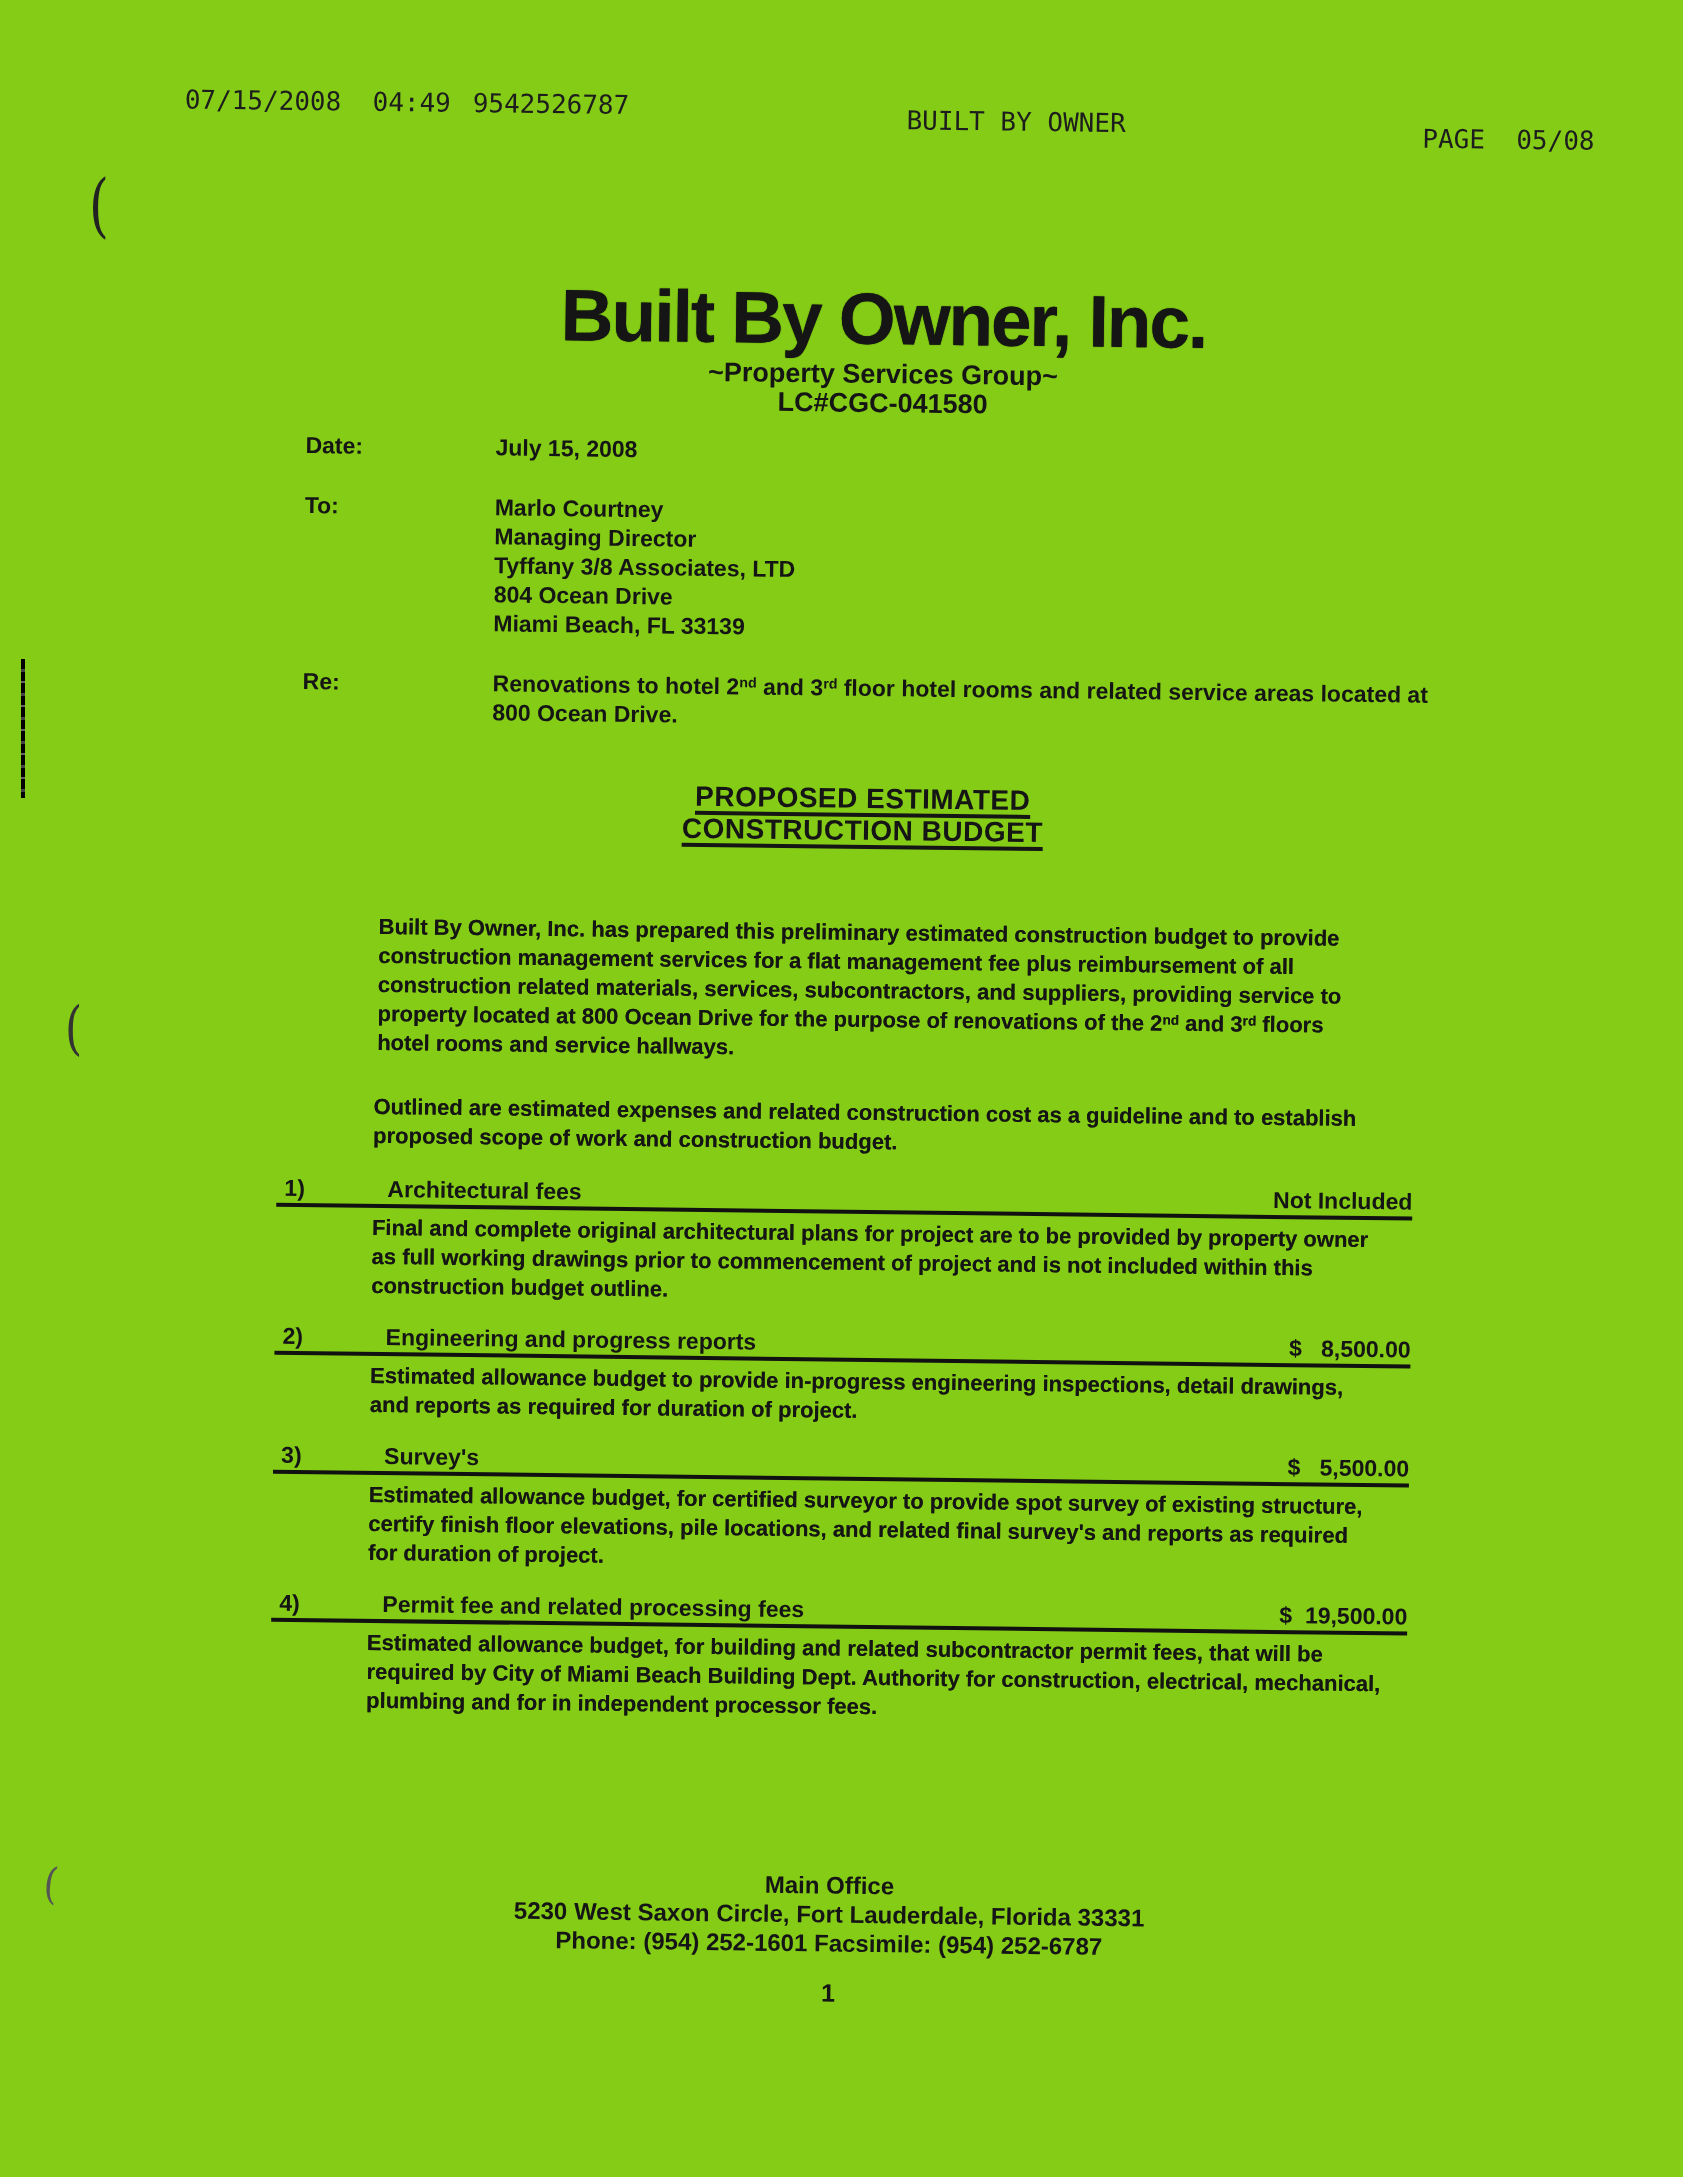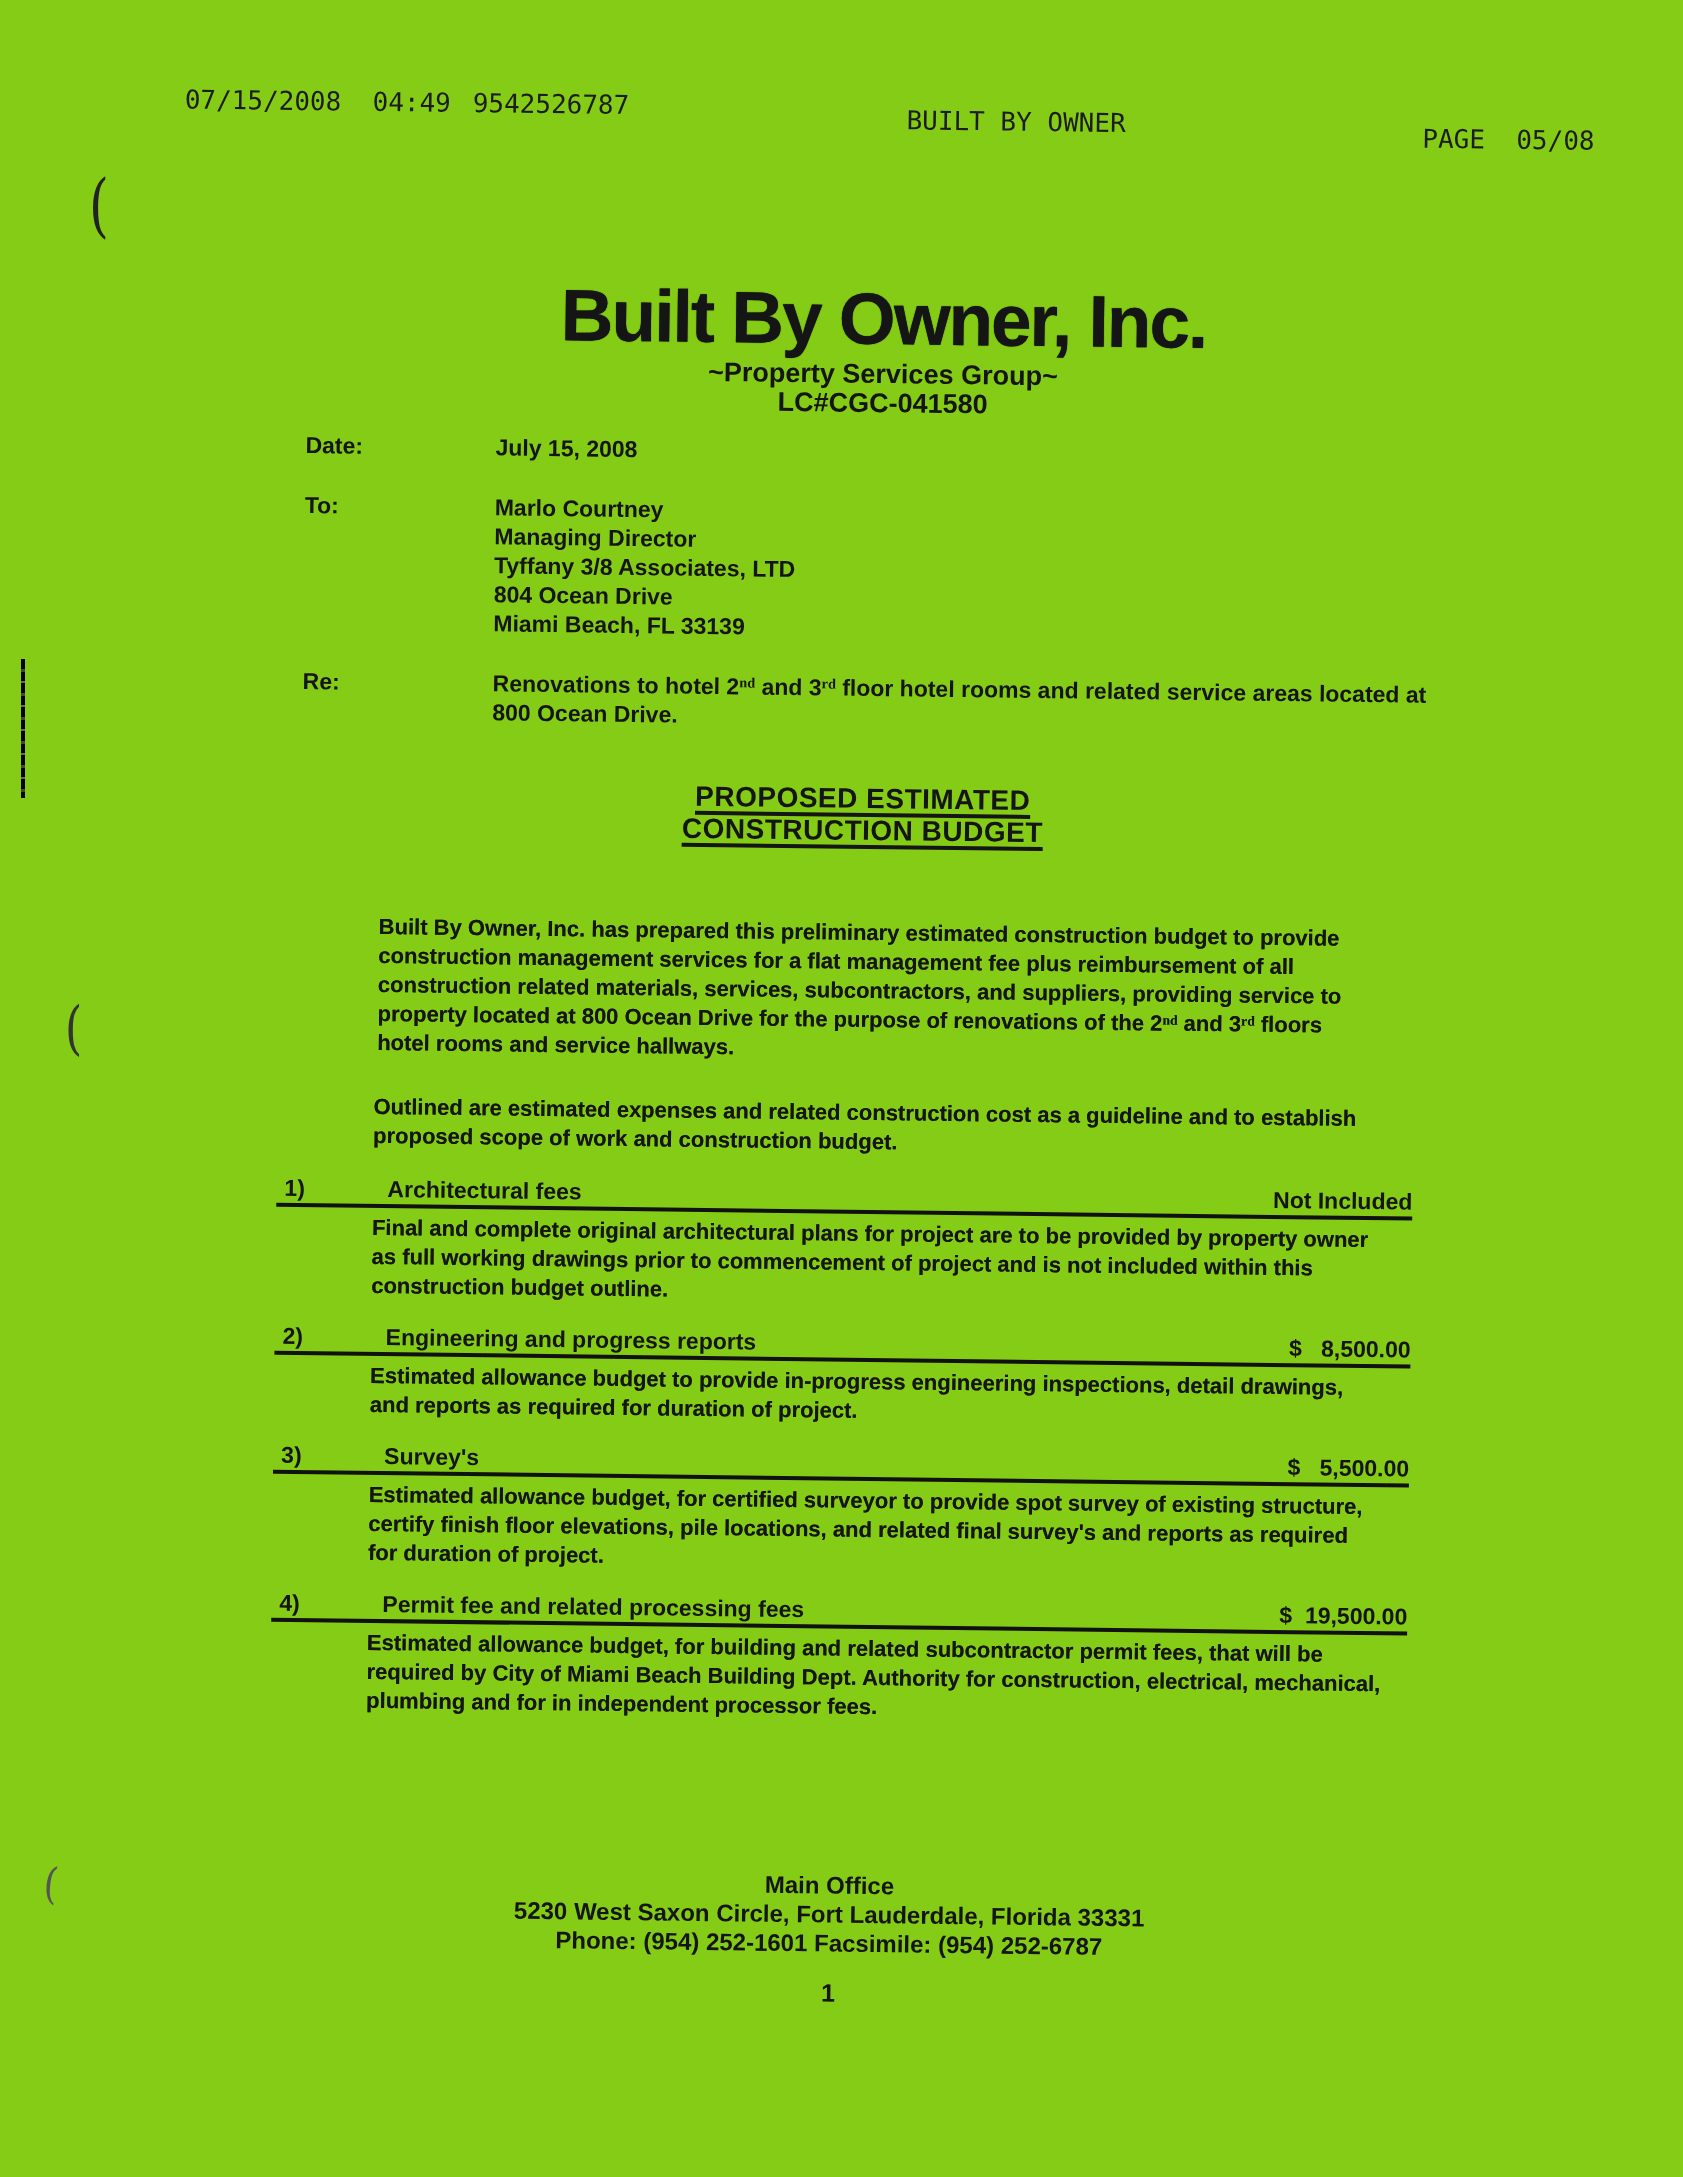--- a/index.html
+++ b/index.html
@@ -35,21 +35,21 @@
   
   .budget-heading { position:absolute; top:773px; left:0; width:1683px; text-align:center;
     transform:translateX(30px); font-size:28px; font-weight:bold; line-height:32px; letter-spacing:0.5px; }
   .budget-heading span { text-decoration:underline; text-decoration-thickness:3.5px; text-underline-offset:5px; }
 
   
   .para { font-size:22px; font-weight:bold; line-height:29px; text-shadow:0 0 0.5px rgba(0,0,0,.6); }
   .para-intro   { position:absolute; top:886px;  left:389px; width:995px; }
   .para-outline { position:absolute; top:1066px; left:386px; width:1005px; }
 
-  .sup { font-size:.62em; vertical-align:super; line-height:0; position:relative; top:2px;font-family:Liberation Serif, serif; }
+  .sup { font-size:.62em; vertical-align:super; line-height:0; position:relative; top:2px; }
 
   
   .items { position:absolute; top:1172px; left:290px; width:1136px; }
   .item { margin-bottom:24px; }
   .item-row { display:flex; align-items:baseline; border-bottom:4px solid #111;
     padding-bottom:2px; font-size:23px; font-weight:bold; line-height:26px; }
   .item-num { flex:0 0 103px; padding-left:8px; }
   .item-title { flex:1 1 auto; }
   .item-amount { flex:0 0 auto; white-space:pre; text-align:right; }
   .item-body { margin-left:96px; margin-top:5px; width:1015px;

